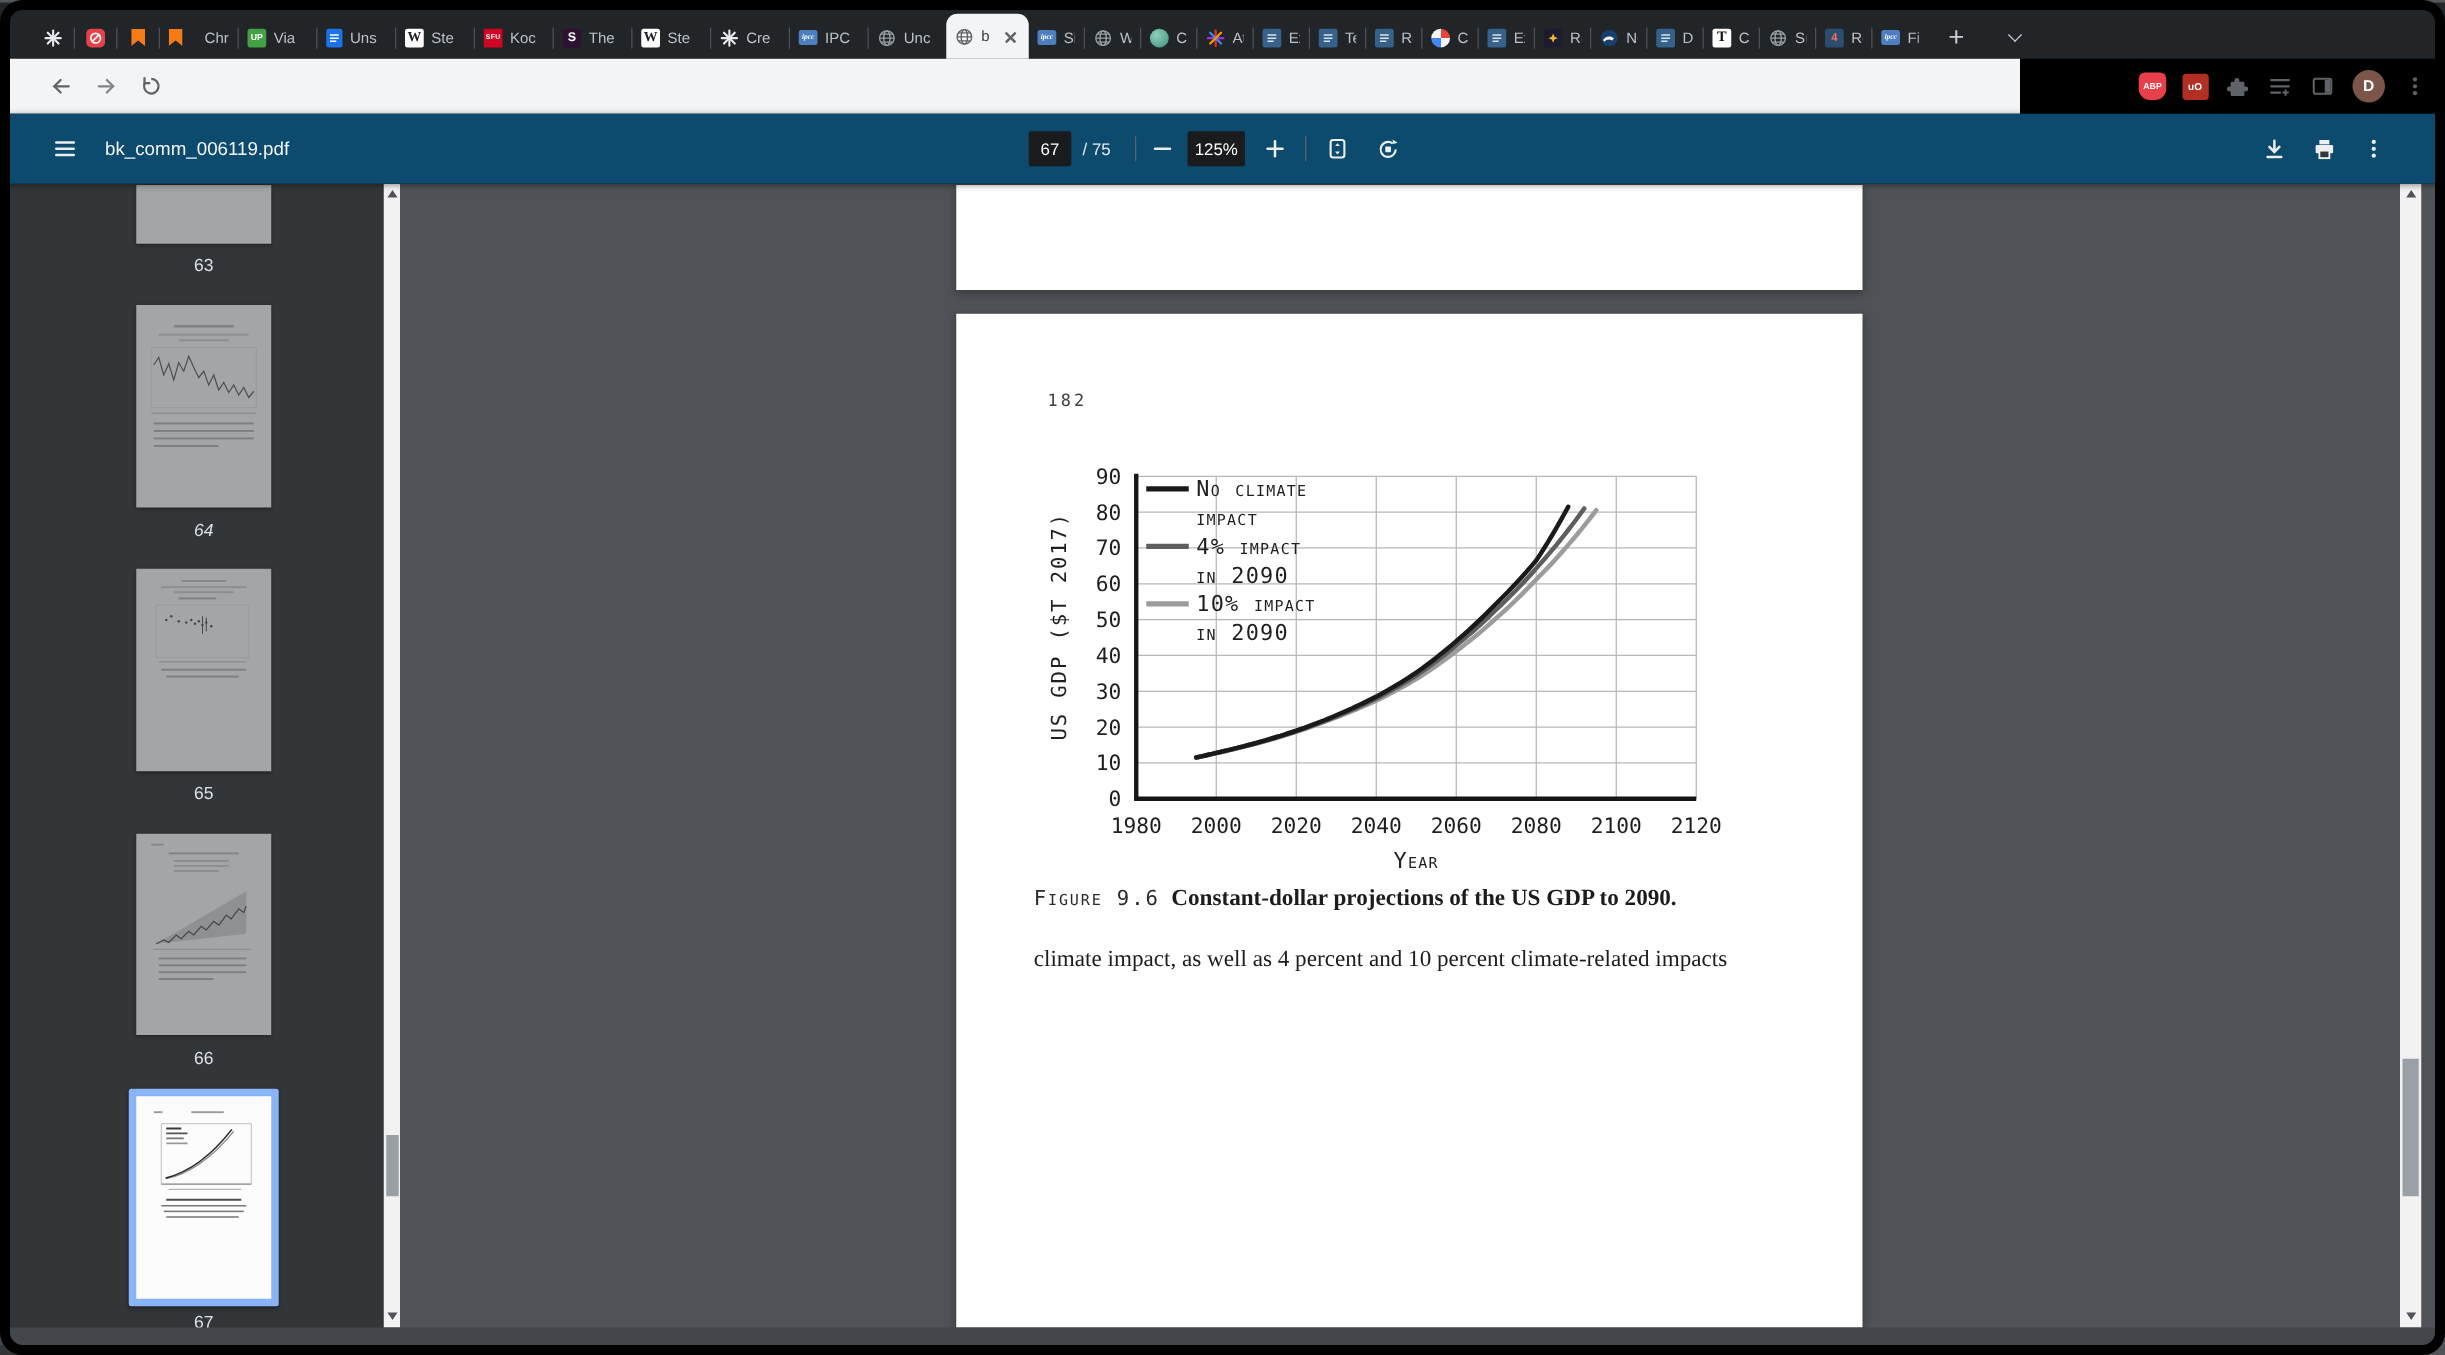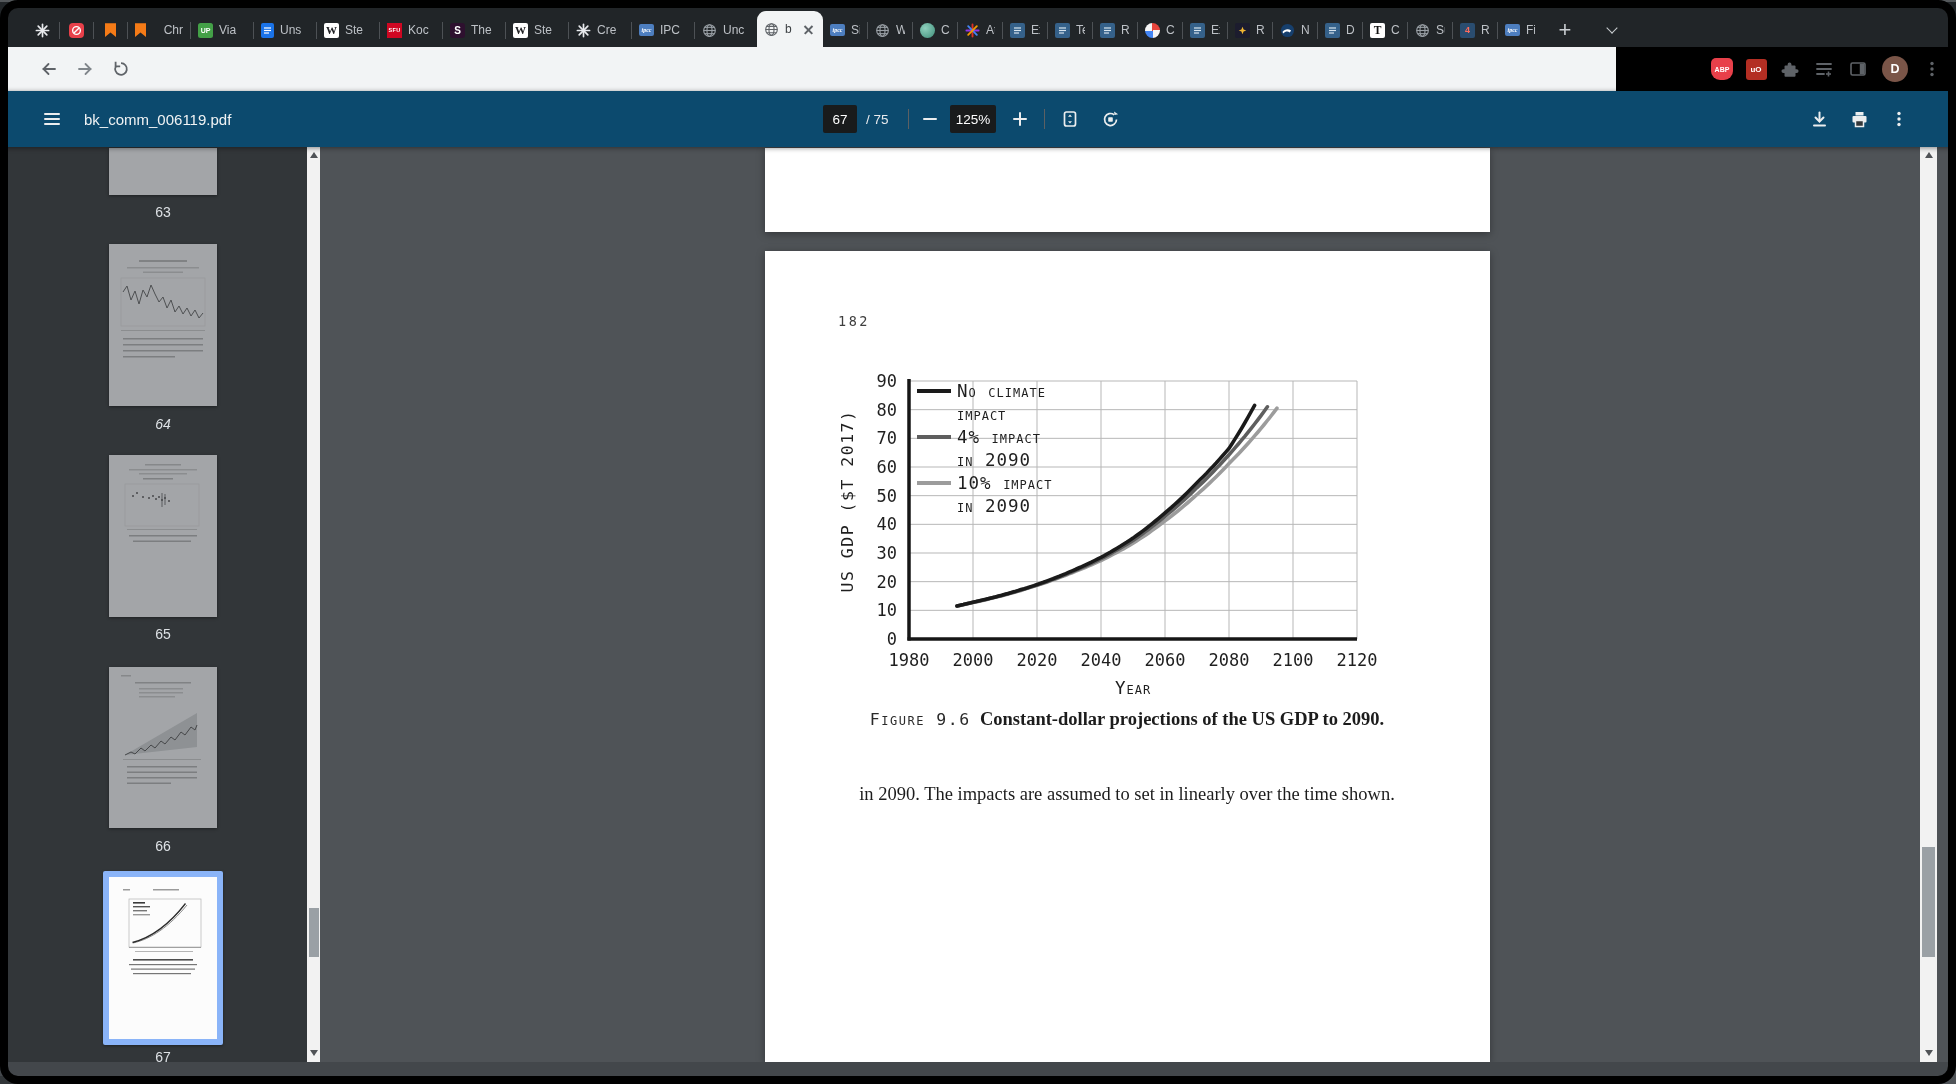--- a/index.html
+++ b/index.html
@@ -50,21 +50,21 @@
   .sb-thumb{position:absolute;background:#9aa0a5;cursor:pointer}
   .arr{position:absolute;left:50%;transform:translateX(-50%);width:0;height:0;border-left:4.5px solid transparent;border-right:4.5px solid transparent;cursor:pointer}
   .arr.up{border-bottom:6px solid #505357}
   .arr.down{border-top:6px solid #505357}
   #main-area{position:absolute;left:320px;top:0;width:1628px;height:937px}
   .pdf-page{position:absolute;left:445px;width:725px;background:#fff;box-shadow:0 2px 8px rgba(0,0,0,.35)}
   #bottom-strip{position:absolute;left:0;top:915px;width:1948px;height:14px;background:#43474b}
   #folio{position:absolute;left:73px;top:62px;font-family:"DejaVu Sans Mono",monospace;font-size:13.5px;letter-spacing:2.5px;color:#3f3f3f}
   #running-head{position:absolute;left:0;width:725px;top:62px;text-align:center;font-family:"DejaVu Sans Mono",monospace;font-size:13.5px;letter-spacing:4px;color:#3f3f3f}
   #chart-holder{position:absolute;left:0;top:0;width:725px;height:450px}
-  #caption{position:absolute;left:62px;top:456px;width:600px;text-align:center;font-family:"Liberation Serif",serif;font-size:18.5px;line-height:24.5px;color:#1c1c1c}
+  #caption{position:absolute;left:62px;top:456px;width:600px;text-align:left;font-family:"Liberation Serif",serif;font-size:18.5px;line-height:24.5px;color:#1c1c1c}
   #caption .fig-label{font-family:"DejaVu Sans Mono",monospace;font-variant:small-caps;font-size:16.5px;letter-spacing:1.5px;color:#2a2a2a}
   #caption .fig-bold{font-weight:bold}
   
   .tick-num{font-family:"DejaVu Sans Mono",monospace;font-size:17px;fill:#1f1f1f}
   .axis-title{font-family:"DejaVu Sans Mono",monospace;font-size:16.5px;fill:#1f1f1f;letter-spacing:1.5px}
   .leg-text{font-family:"DejaVu Sans Mono",monospace;font-size:17.5px;fill:#1f1f1f;font-variant:small-caps;letter-spacing:1px}
 </style>
 </head>
 <body>
 
@@ -708,22 +708,21 @@
               <text x="192" y="192" class="leg-text">4% impact</text>
               <text x="192" y="215" class="leg-text">in 2090</text>
               <line x1="152" y1="232" x2="186" y2="232" stroke="#9c9c9c" stroke-width="4.2"></line>
               <text x="192" y="238" class="leg-text">10% impact</text>
               <text x="192" y="261" class="leg-text">in 2090</text>
             </svg></div>
         <div id="caption">
           <span class="fig-label">Figure 9.6</span>
           <span class="fig-bold">&nbsp;<span>Constant-dollar projections of the US GDP to 2090.</span></span><br>
           <br>
-          <br>
-          <span>in 2090. The impacts are assumed to set in linearly over the time shown.</span>
+          <span>climate impact, as well as 4 percent and 10 percent climate-related impacts</span><br>
         </div>
       </div>
 
       <div class="sb-track" style="left:1600px;top:0;width:17px;height:915px">
         <span class="arr up" style="top:5px"></span>
         <span class="arr down" style="top:903px"></span>
         <span class="sb-thumb" style="left:2px;top:700px;width:13px;height:110px"></span>
       </div>
     </div>
 

